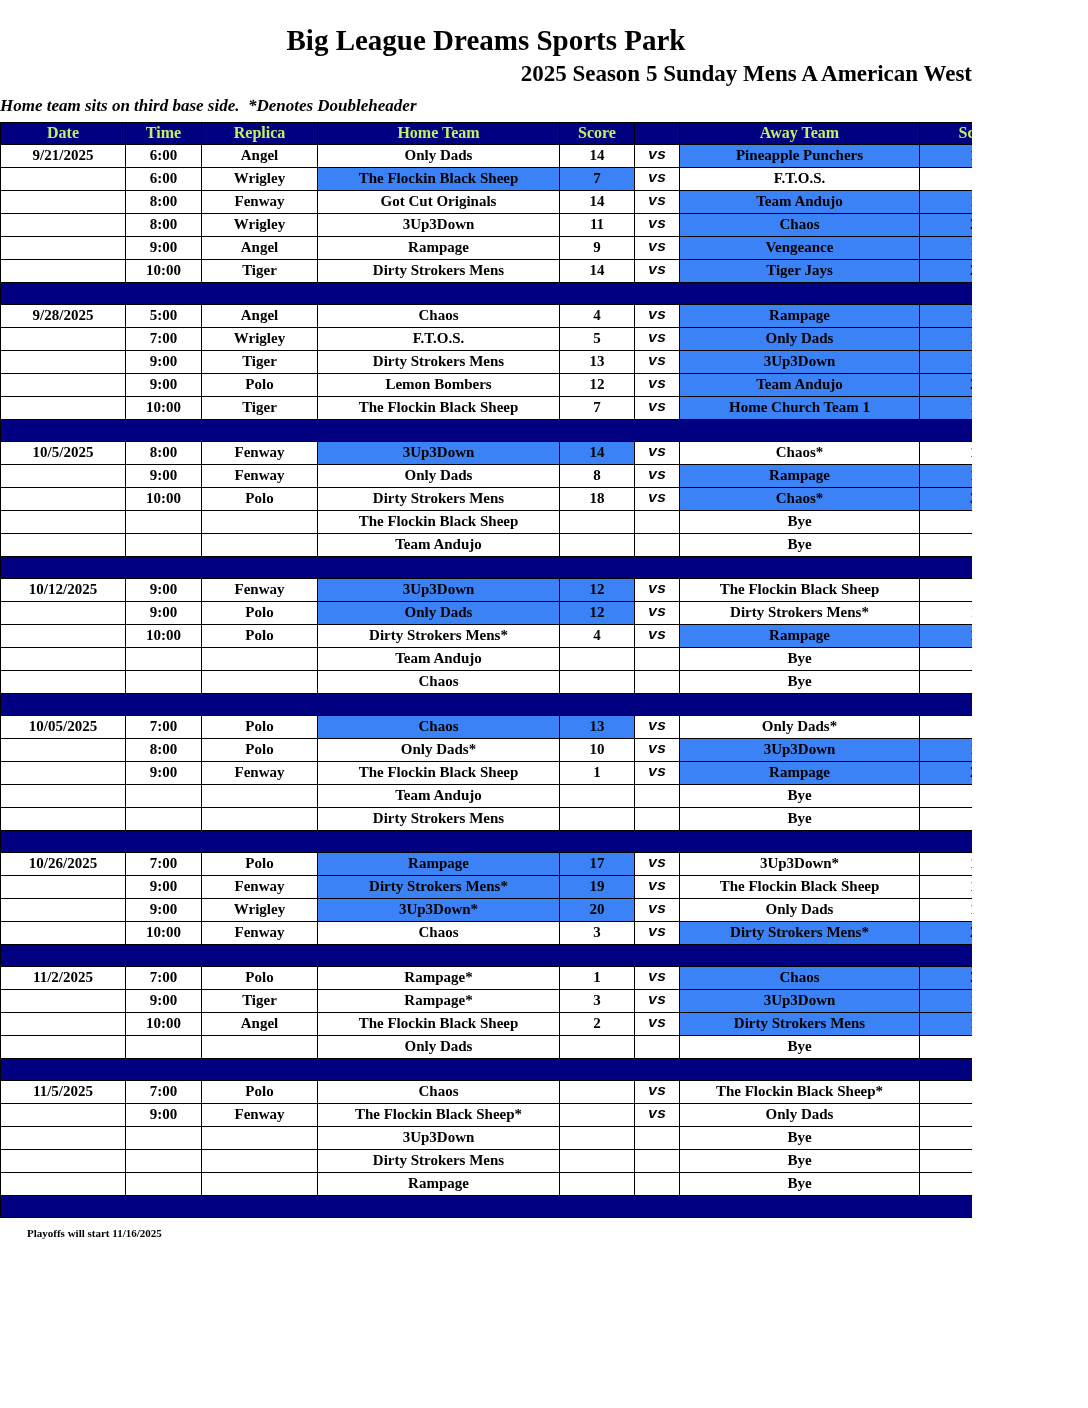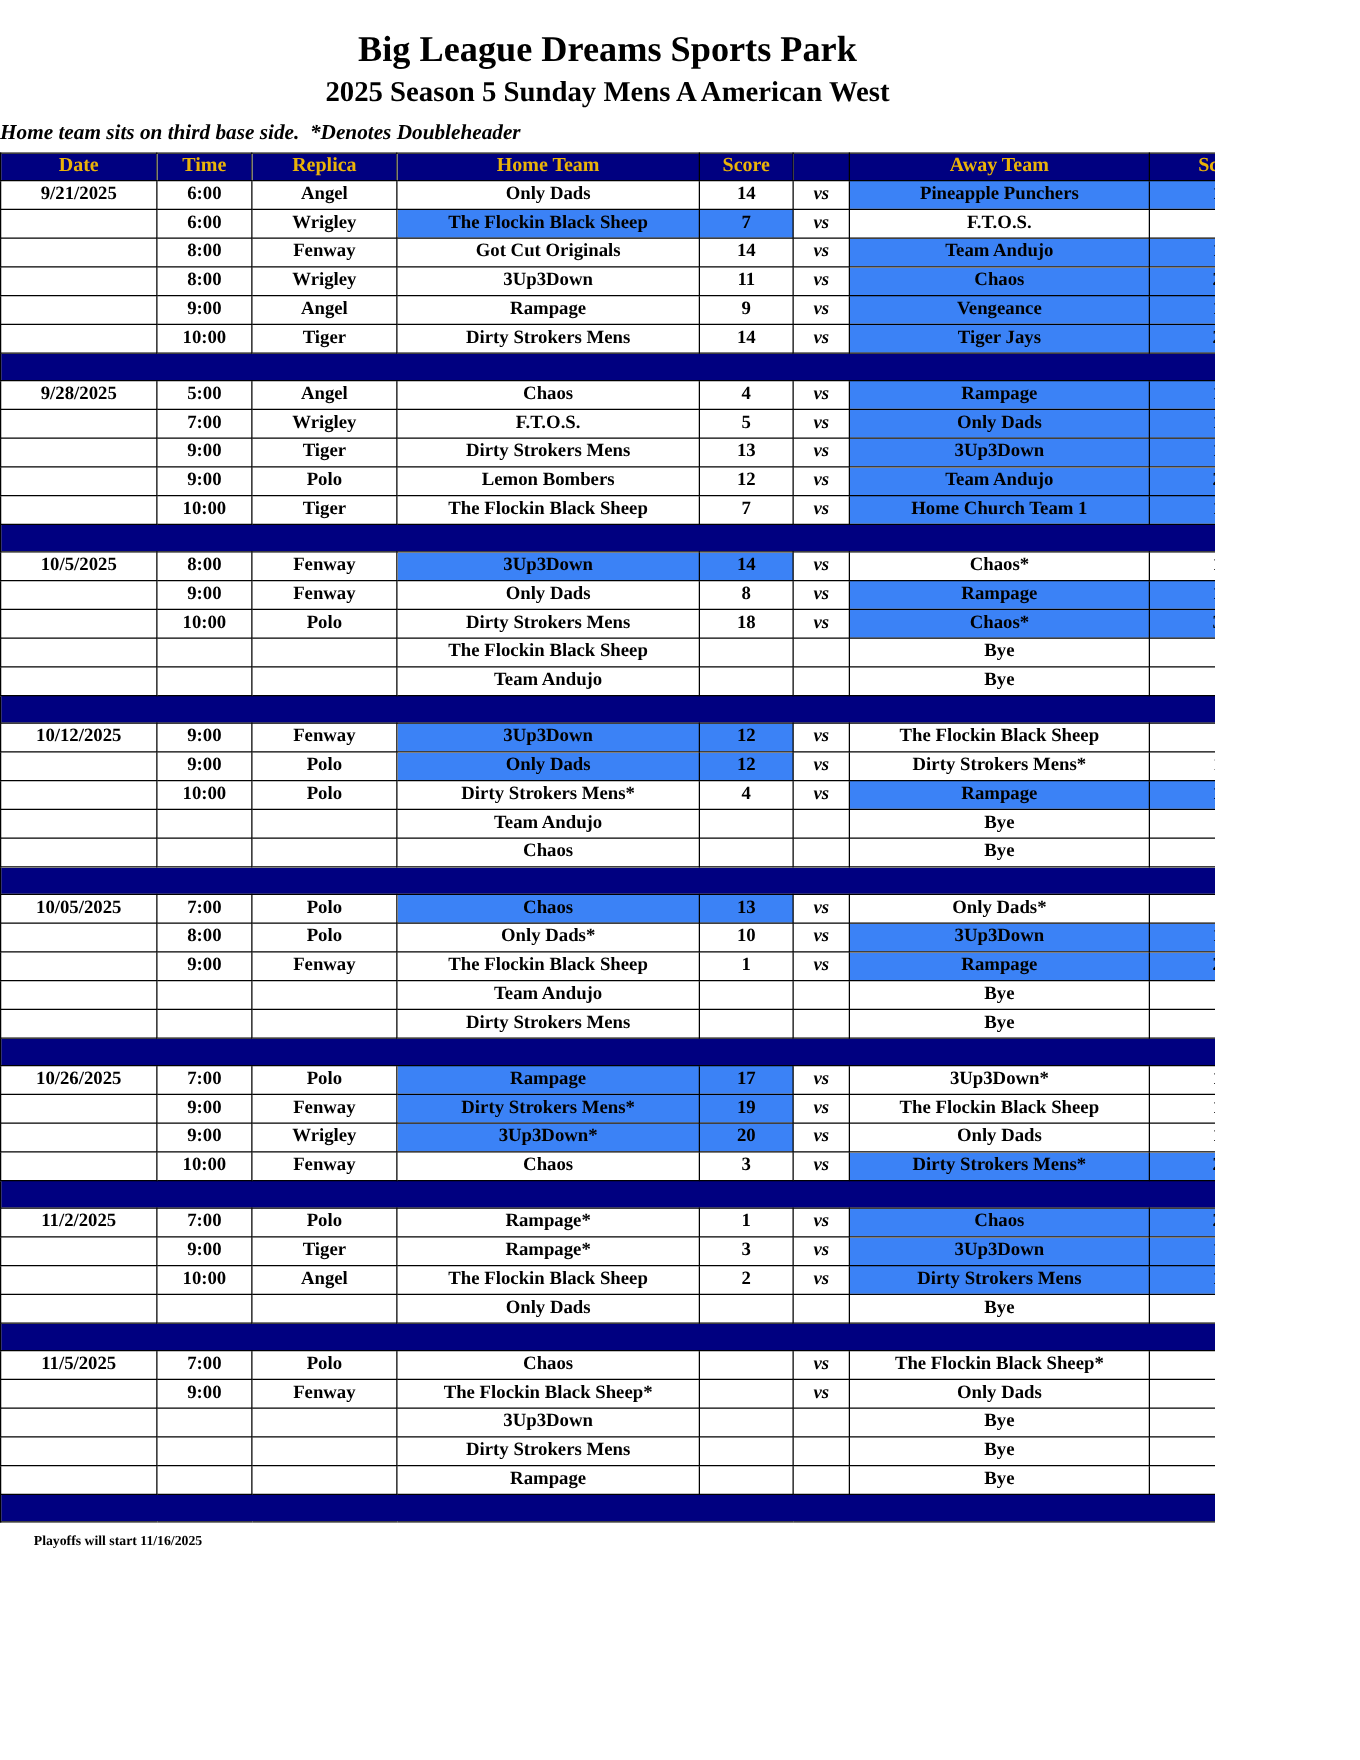--- a/index.html
+++ b/index.html
@@ -18,21 +18,21 @@
     overflow: hidden;
   }
   .title {
     text-align: center;
     font-size: 29px;
     font-weight: bold;
     margin: 0;
     line-height: 1.15;
   }
   .subtitle {
-    text-align: center;
+    text-align: right;
     font-size: 23px;
     font-weight: bold;
     margin: 4px 0 0 0;
     line-height: 1.15;
   }
   .note {
     text-align: left;
     font-size: 17px;
     font-weight: bold;
     font-style: italic;
@@ -53,30 +53,31 @@
     vertical-align: middle;
     font-weight: bold;
     font-size: 15px;
     padding: 0 2px;
     overflow: hidden;
     white-space: nowrap;
     box-sizing: border-box;
   }
   table.schedule thead th {
     background: #000080;
-    color: #eab308;
+    color: #bef264;
     font-size: 16px;
     height: 22px;
   }
   td.win {
     background: #3b82f6;
   }
   td.vs-col {
     font-style: italic;
     font-size: 13px;
+    font-family: Liberation Mono, monospace;
   }
   tr.sep td {
     background: #000080;
     border: 1px solid #000;
     height: 22px;
   }
   .footer {
     font-size: 11px;
     font-weight: bold;
     margin: 9px 0 0 27px;

